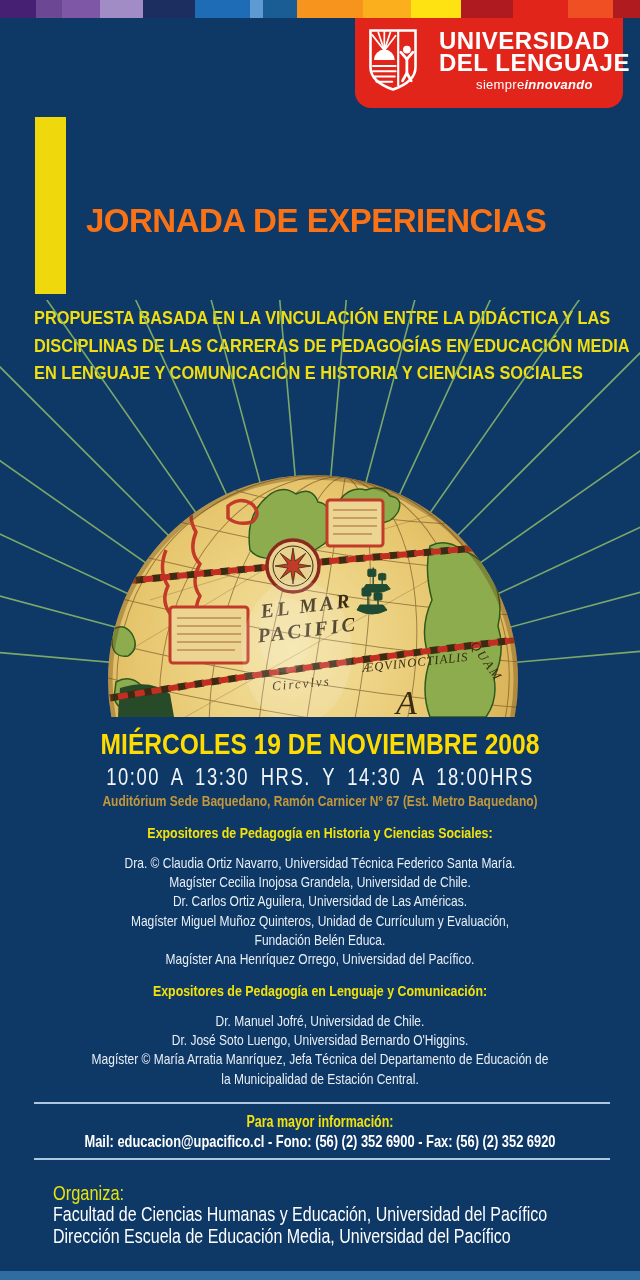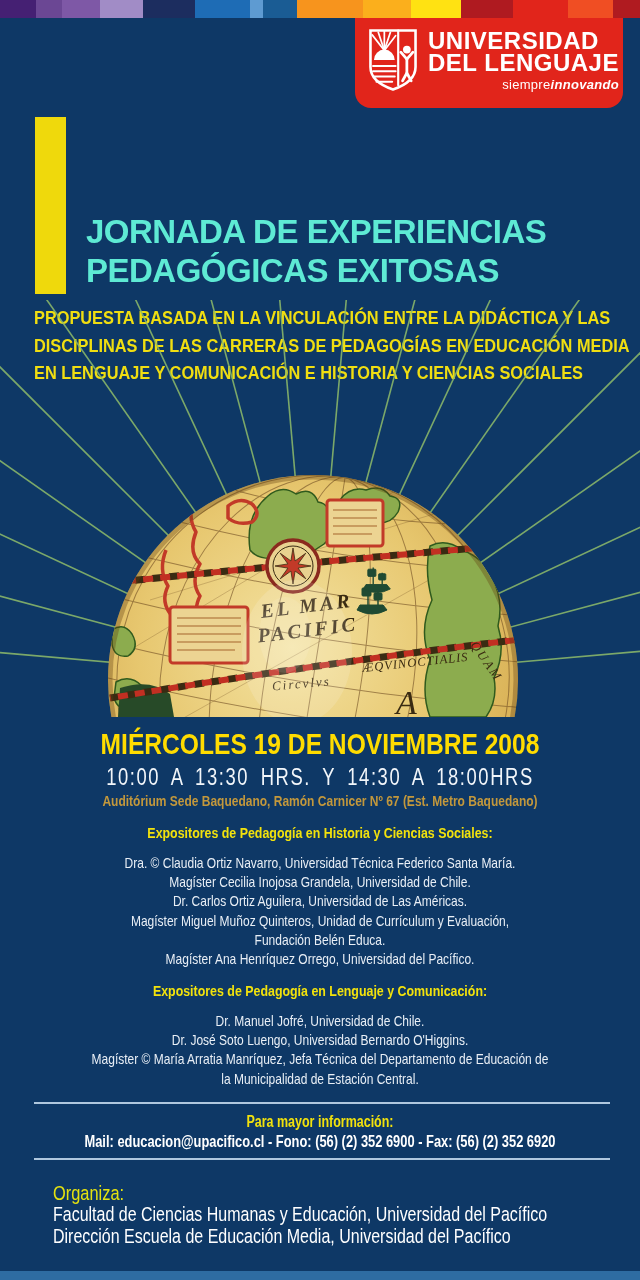--- a/index.html
+++ b/index.html
@@ -5,33 +5,33 @@
   html,body{margin:0;padding:0;background:#0E3866;}
   .poster{position:relative;width:640px;height:1280px;background:#0E3866;overflow:hidden;
           font-family:"Liberation Sans",sans-serif;}
 
   
   .strip{position:absolute;left:0;top:0;width:640px;height:18px;display:flex;}
   .strip span{display:block;height:100%;}
 
   
   .logo-panel{position:absolute;left:355px;top:18px;width:268px;height:90px;background:#E1251B;
-              border-radius:0 0 16px 16px;display:flex;align-items:center;gap:9px;padding:0 8px 6px 12px;
+              border-radius:0 0 16px 16px;display:flex;align-items:center;gap:20px;padding:0 8px 6px 12px;
               box-sizing:border-box;}
   .shield{width:52px;height:66px;flex:0 0 auto;}
   .logo-text{color:#fff;line-height:1;}
   .uni-line{font-size:24px;font-weight:bold;letter-spacing:.5px;line-height:22px;white-space:nowrap;}
-  .tagline{font-size:13px;text-align:right;margin-top:4px;letter-spacing:.3px;}
+  .tagline{font-size:13px;text-align:center;margin-top:4px;letter-spacing:.3px;}
   .tag-bold{font-weight:bold;font-style:italic;}
 
   
   .numeral-bar{position:absolute;left:35px;top:117px;width:31px;height:177px;background:#EFD90C;}
   .era{position:absolute;left:84px;top:82px;font-size:112px;font-weight:bold;color:#EFD90C;
        letter-spacing:-4px;line-height:1;}
-  .main-heading{position:absolute;left:86px;top:212px;color:#5eead4;font-weight:bold;font-size:33px;
+  .main-heading{position:absolute;left:86px;top:201px;color:#f97316;font-weight:bold;font-size:33px;
                 line-height:39px;letter-spacing:-.5px;white-space:nowrap;}
 
   .subtitle{position:absolute;left:34px;top:304px;color:#F0DE11;font-weight:bold;font-size:19px;
             line-height:27.5px;white-space:nowrap;transform:scaleX(.86);transform-origin:0 0;}
 
   
   .hero{position:absolute;left:0;top:300px;width:640px;height:417px;display:block;pointer-events:none;}
   .gtxt{font-family:"Liberation Serif",serif;font-style:italic;fill:#3A2B12;}
 
   
@@ -116,21 +116,20 @@
     <div class="logo-text">
       <div class="uni-line">UNIVERSIDAD</div>
       <div class="uni-line">DEL LENGUAJE</div>
       <div class="tagline"><span>siempre</span><span class="tag-bold">innovando</span></div>
     </div>
   </div>
 
   <div class="numeral-bar"></div>
   <div class="main-heading">
     <div>JORNADA DE EXPERIENCIAS</div>
-    <div>PEDAGÓGICAS EXITOSAS</div>
   </div>
 
   <div class="subtitle">
       <div>PROPUESTA BASADA EN LA VINCULACIÓN ENTRE LA DIDÁCTICA Y LAS</div>
       <div>DISCIPLINAS DE LAS CARRERAS DE PEDAGOGÍAS EN EDUCACIÓN MEDIA</div>
       <div>EN LENGUAJE Y COMUNICACIÓN E HISTORIA Y CIENCIAS SOCIALES</div>
     </div>
 
   <svg class="hero" viewBox="0 0 640 417">
     <defs>

